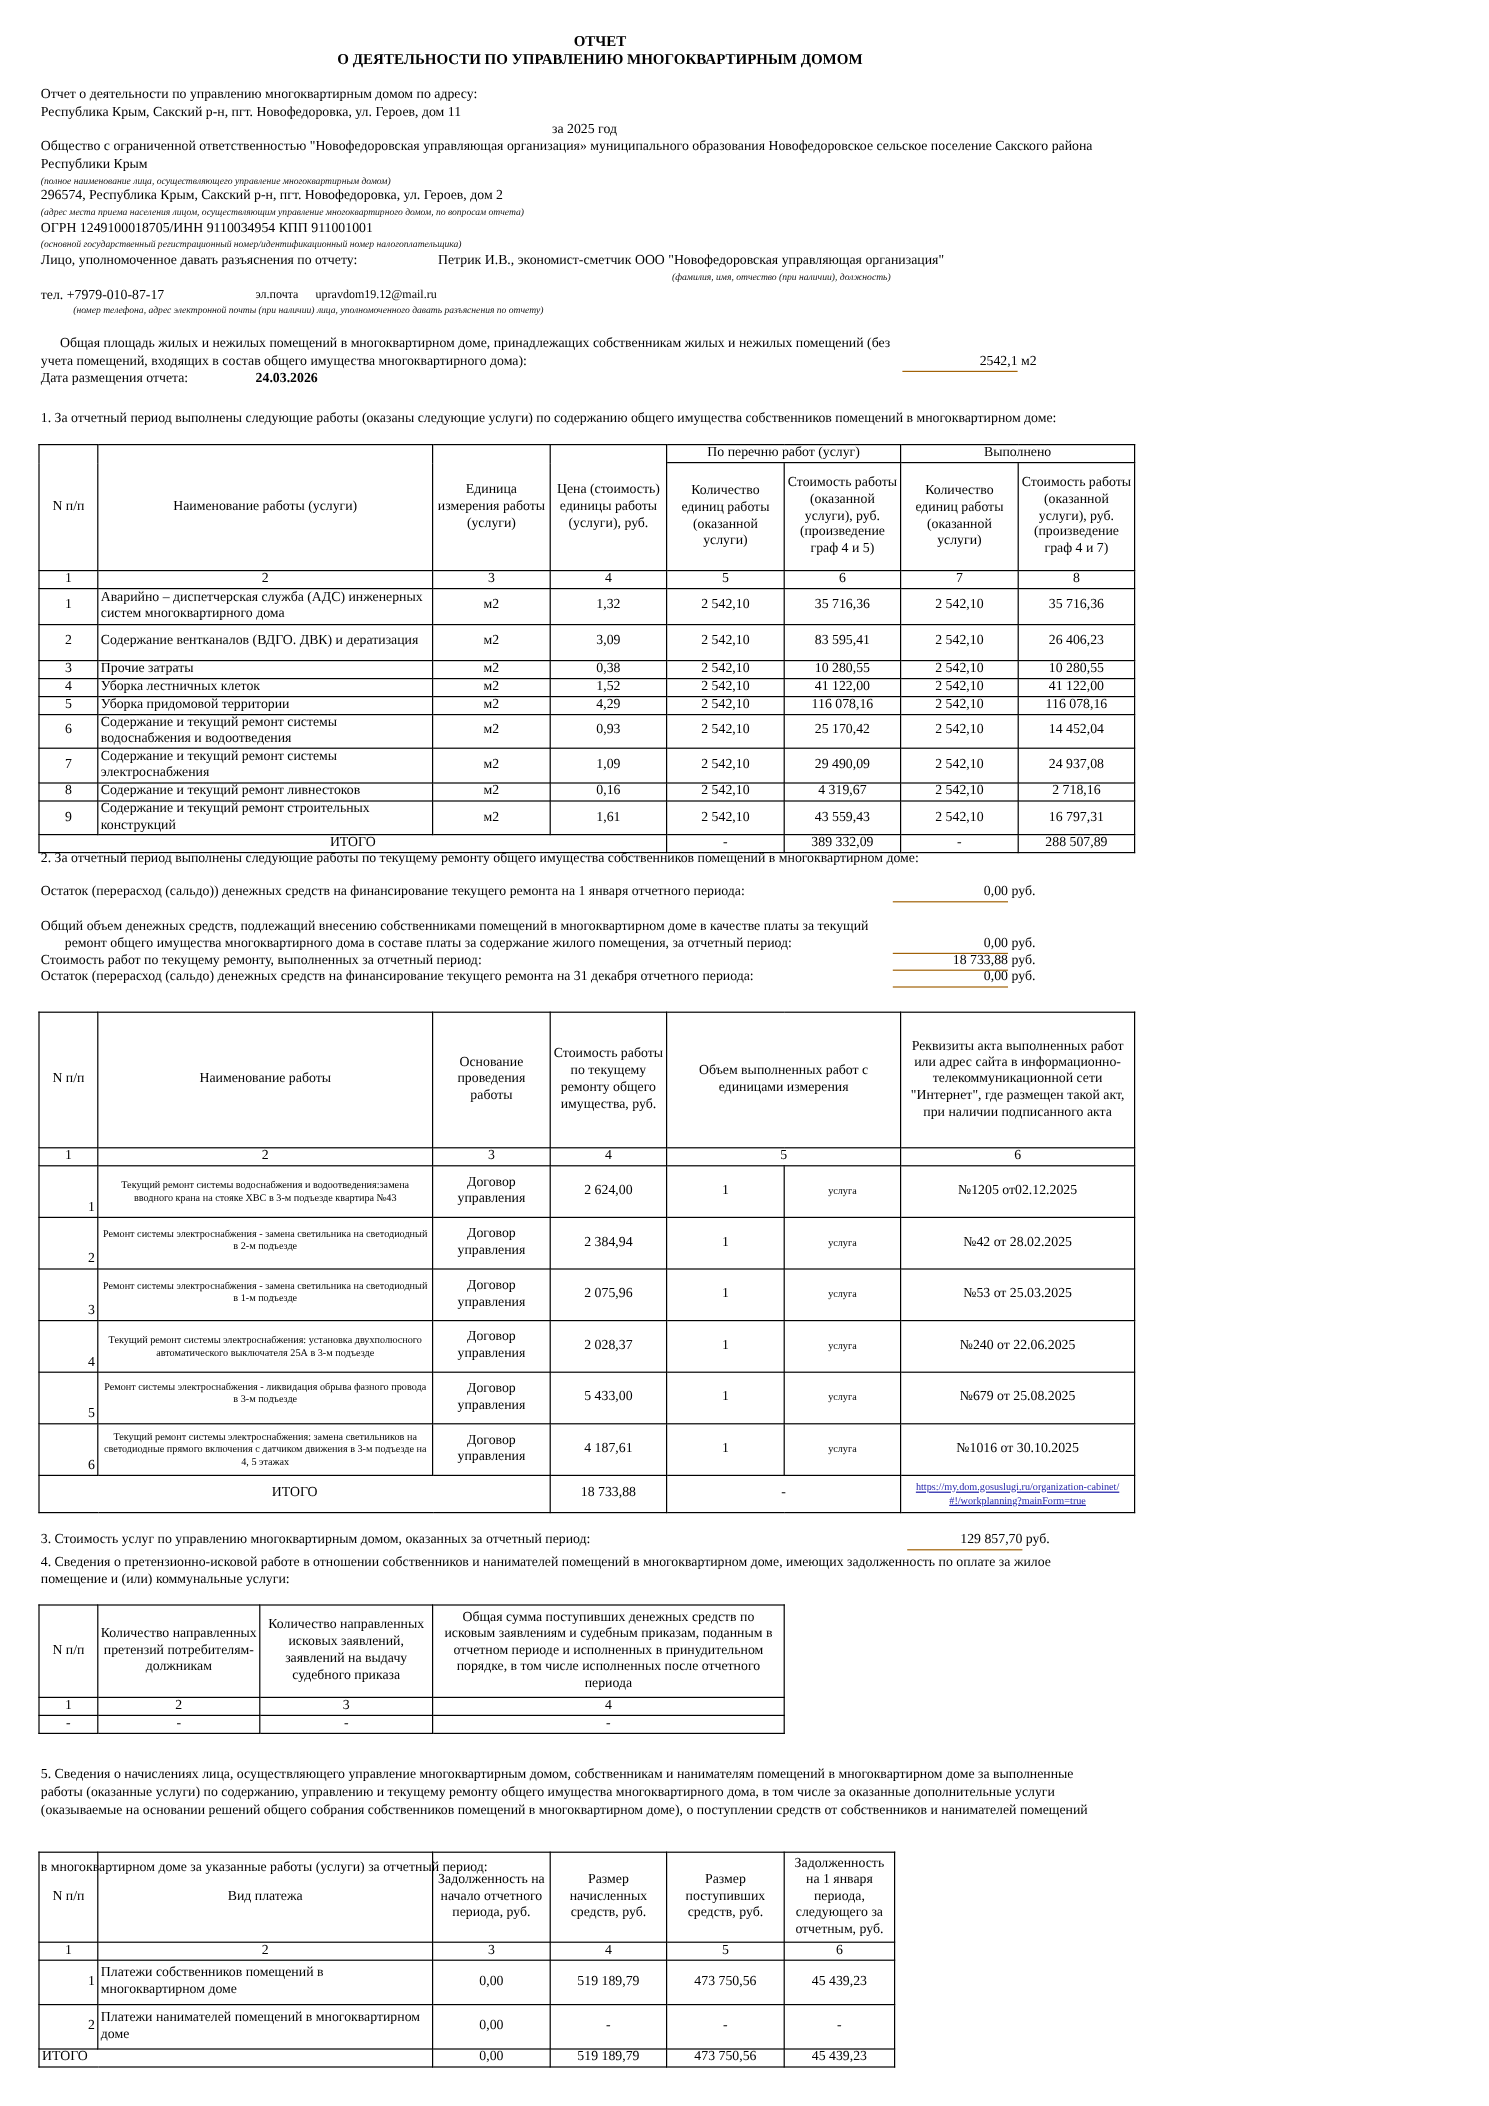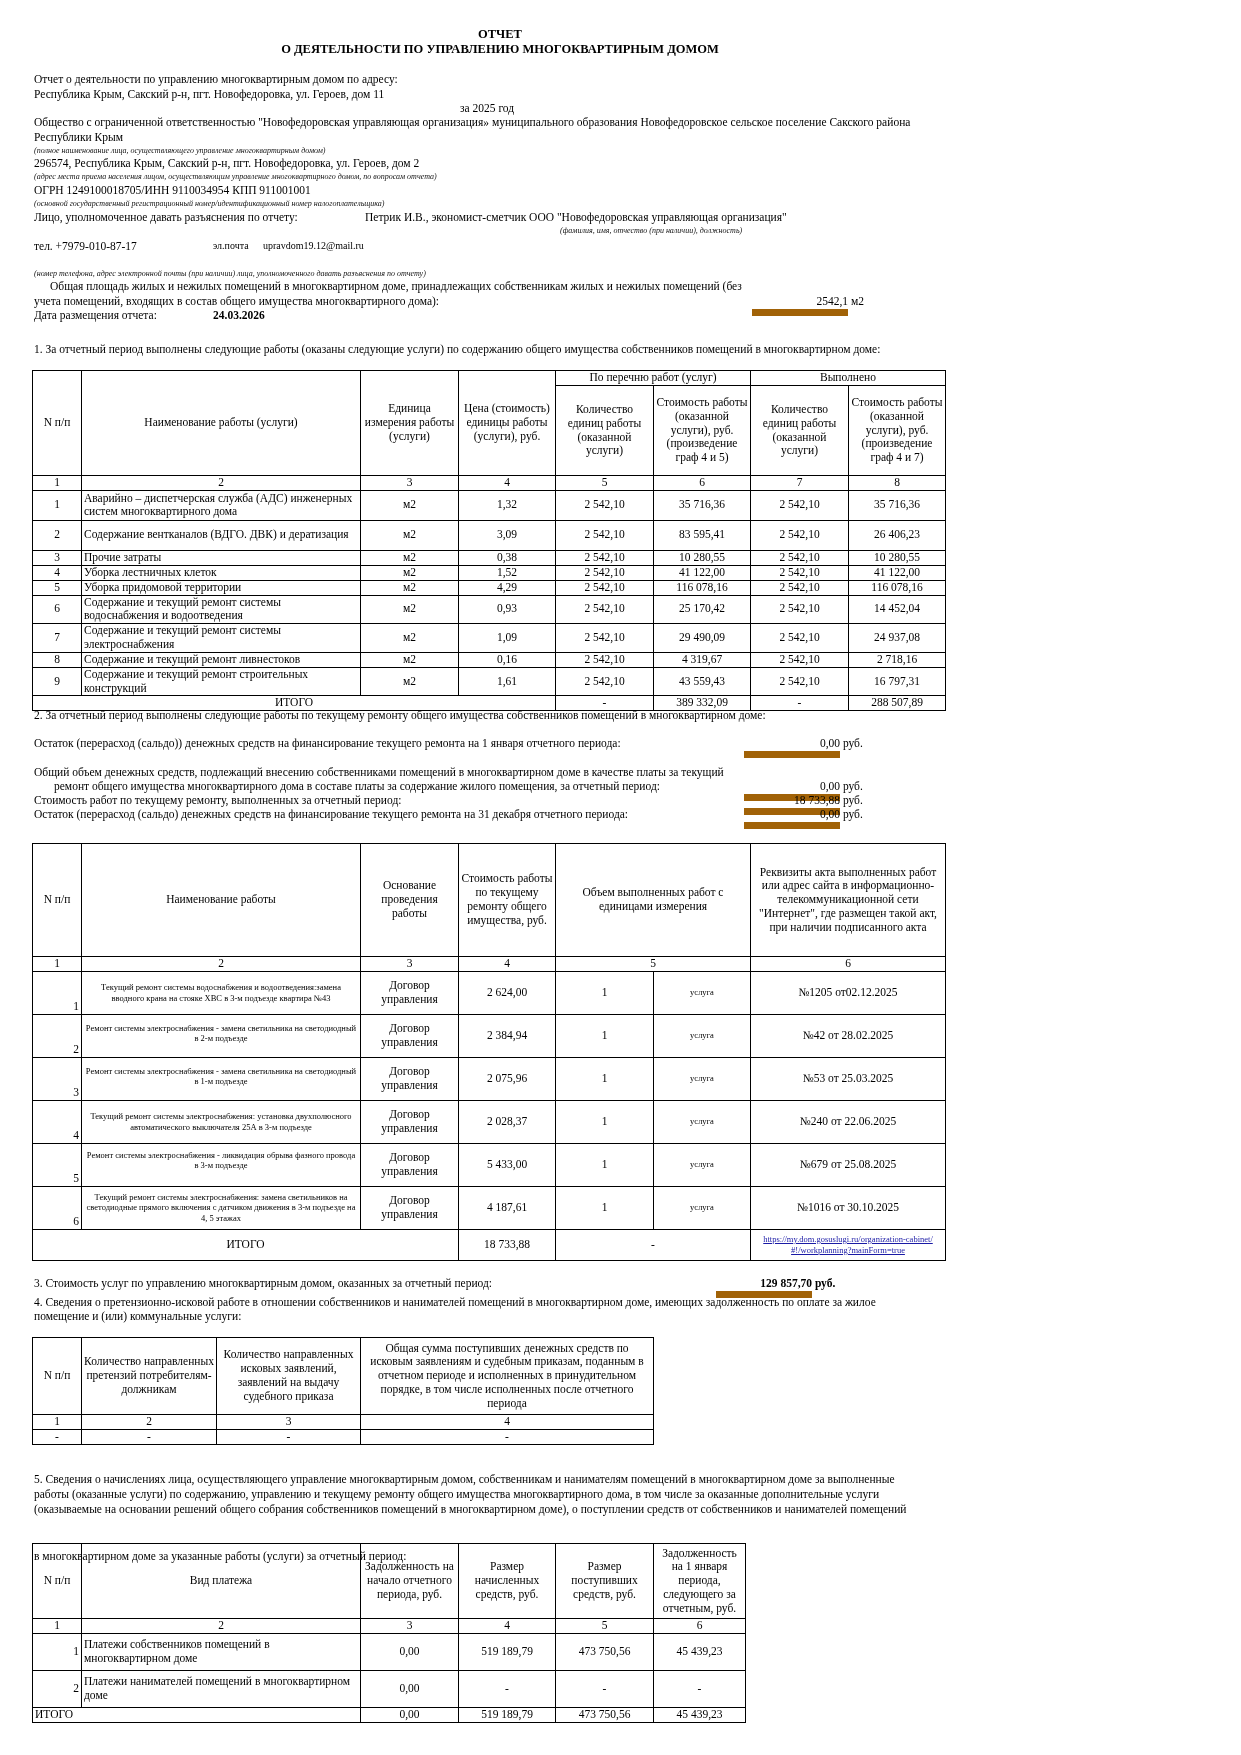--- a/index.html
+++ b/index.html
@@ -5,21 +5,21 @@
   html, body { margin: 0; padding: 0; background: #ffffff; }
   body {
     width: 1241px; height: 1755px; position: relative; overflow: hidden;
     font-family: "Liberation Serif", "DejaVu Serif", serif;
     color: #000; font-size: 11.5px; line-height: 1.2;
   }
   .abs { position: absolute; }
   .title { left: 0; width: 1000px; text-align: center; font-weight: bold; font-size: 12.5px; }
   .line { left: 34px; white-space: nowrap; font-size: 11.5px; }
   .hint { left: 34px; white-space: nowrap; font-size: 8px; font-style: italic; color: #111; }
-  .ul-val { display: inline-block; border-bottom: 7px solid #a16207; text-align: right; }
+  .ul-val { display: inline-block; border-bottom: 1px solid #a16207; text-align: right; }
   table { border-collapse: collapse; position: absolute; table-layout: fixed; }
   td { border: 1px solid #000; padding: 0 2px; text-align: center; vertical-align: middle; font-size: 11.5px; line-height: 1.2; overflow: hidden; }
   td.l { text-align: left; }
   td.r { text-align: right; }
   td.num-bottom { text-align: right; vertical-align: bottom; }
   .small { font-size: 8.5px; line-height: 1.25; }
   .link { color: #1a1aa6; text-decoration: underline; font-size: 8.5px; line-height: 1.3; }
   .just { text-align: justify; text-align-last: justify; }
 </style>
 </head>
@@ -37,21 +37,21 @@
 <div class="abs line" style="top:157px;">296574, Республика Крым, Сакский р-н, пгт. Новофедоровка, ул. Героев, дом 2</div>
 <div class="abs hint" style="top:172px;">(адрес места приема населения лицом, осуществляющим управление многоквартирного домом, по вопросам отчета)</div>
 <div class="abs line" style="top:184px;">ОГРН 1249100018705/ИНН 9110034954 КПП 911001001</div>
 <div class="abs hint" style="top:199px;">(основной государственный регистрационный номер/идентификационный номер налогоплательщика)</div>
 <div class="abs line" style="top:211px;">Лицо, уполномоченное давать разъяснения по отчету:</div>
 <div class="abs line" style="top:211px; left:365px;">Петрик И.В., экономист-сметчик ООО "Новофедоровская управляющая организация"</div>
 <div class="abs hint" style="top:226px; left:560px;">(фамилия, имя, отчество (при наличии), должность)</div>
 <div class="abs line" style="top:240px;">тел. +7979-010-87-17</div>
 <div class="abs line" style="top:240px; left:213px; font-size:10px;">эл.почта</div>
 <div class="abs line" style="top:240px; left:263px; font-size:10px;">upravdom19.12@mail.ru</div>
-<div class="abs hint" style="top:269px;">(номер телефона, адрес электронной почты (при наличии) лица, уполномоченного давать разъяснения по отчету)</div>
+<div class="abs hint" style="top:254px;margin-left:27px;">(номер телефона, адрес электронной почты (при наличии) лица, уполномоченного давать разъяснения по отчету)</div>
 
 <div class="abs line" style="top:280px;margin-left:16px;">Общая площадь жилых и нежилых помещений в многоквартирном доме, принадлежащих собственникам жилых и нежилых помещений (без</div>
 <div class="abs line" style="top:295px;">учета помещений, входящих в состав общего имущества многоквартирного дома):</div>
 <div class="abs line" style="top:295px; left:752px;">
   <span class="ul-val" style="width:96px;">2542,1</span>
   <span>м2</span>
 </div>
 <div class="abs line" style="top:309px;">Дата размещения отчета:</div>
 <div class="abs line" style="top:309px; left:213px; font-weight:bold;">24.03.2026</div>
 
@@ -302,21 +302,21 @@
     <td>18 733,88</td>
     <td colspan="2">-</td>
     <td>
           <span class="link" style="display:block; word-break:break-all; padding:0 10px;">https://my.dom.gosuslugi.ru/organization-cabinet/#!/workplanning?mainForm=true</span>
         </td>
   </tr>
 </tbody>
   </table>
 
 <div class="abs line" style="top:1277px;">3. Стоимость услуг по управлению многоквартирным домом, оказанных за отчетный период:</div>
-<div class="abs line" style="top:1277px; left:716px;font-weight:bold;">
+<div class="abs line" style="top:1277px; left:756px;">
   <span class="ul-val" style="width:96px;">129 857,70</span>
   <span>руб.</span>
 </div>
 
 <div class="abs line" style="top:1296px;">4. Сведения о претензионно-исковой работе в отношении собственников и нанимателей помещений в многоквартирном доме, имеющих задолженность по оплате за жилое</div>
 <div class="abs line" style="top:1310px;">помещение и (или) коммунальные услуги:</div>
 
 <table style="left:32px; top:1337px; width:621px;">
   <colgroup>
     <col style="width:49px">

